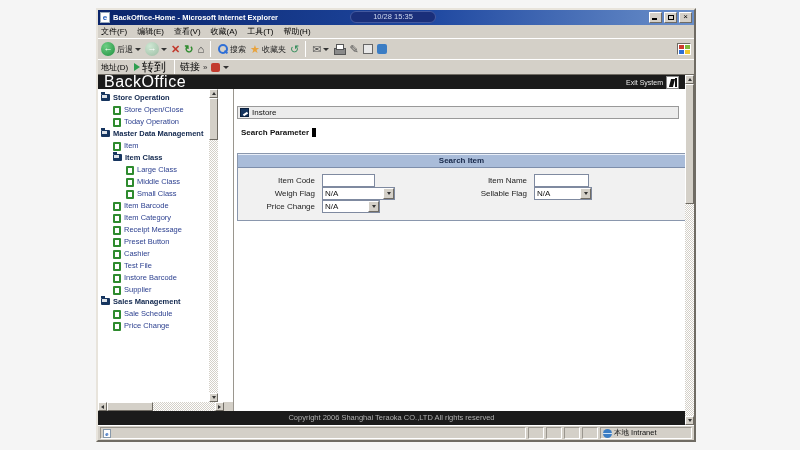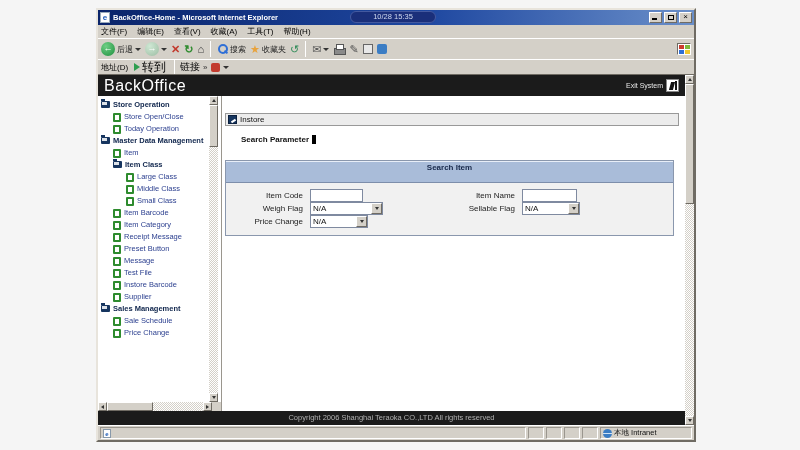--- a/index.html
+++ b/index.html
@@ -55,30 +55,30 @@
   .addr-url { font-size:7.5px; color:#000; white-space:nowrap; overflow:hidden; flex:1; }
   .combo-btn { width:11px; height:10px; background:#d4d0c8; border:1px solid; border-color:#fff #6f6b63 #6f6b63 #fff; display:flex; align-items:center; justify-content:center; }
   .go-btn { display:flex; align-items:center; gap:2px; padding:0 3px; height:13px; font-size:12px; }
   .go-arrow { width:0; height:0; border-top:4px solid transparent; border-bottom:4px solid transparent; border-left:6px solid #2e9e4f; }
   .links-lbl { font-size:10px; } .chev { font-size:8px; color:#333; }
   .addon { width:9px; height:9px; background:#c23b2e; border-radius:2px; }
 
   
   .content { flex:1; display:flex; min-height:0; border-top:1px solid #6f6b63; }
   .page-col { flex:1; display:flex; flex-direction:column; min-width:0; background:#fff; }
-  .banner { height:21px; background:#1b1b1b; display:flex; align-items:center; padding:0 6px; flex:0 0 auto; }
+  .banner { height:14px; background:#1b1b1b; display:flex; align-items:center; padding:0 6px; flex:0 0 auto; }
   .banner-title { color:#fff; font-size:16px; letter-spacing:0.5px; }
   .exit-wrap { margin-left:auto; display:flex; align-items:center; gap:3px; }
   .exit-lbl { color:#e8e8e8; font-size:7px; }
   .exit-icon { width:13px; height:13px; background:#fff; border:1px solid #888; position:relative; }
   .exit-icon::before { content:""; position:absolute; right:1px; top:1px; width:2px; height:9px; background:#111; }
   .exit-icon::after { content:""; position:absolute; left:3px; top:2px; width:4px; height:8px; background:#111; transform:skewX(-15deg); }
 
   .frames { flex:1; display:flex; min-height:0; }
-  .side-frame { width:124px; display:flex; flex-direction:column; border-right:1px solid #9a968e; flex:0 0 auto; }
+  .side-frame { width:136px; display:flex; flex-direction:column; border-right:1px solid #9a968e; flex:0 0 auto; }
   .side-body { flex:1; display:flex; min-height:0; }
   .side-list { width:111px; overflow:hidden; padding-top:3px; background:#fff; }
   .side-item { display:flex; align-items:flex-start; gap:3px; padding:1px 2px; font-size:7.5px; line-height:10px; cursor:pointer; }
   .side-item.folder { font-weight:bold; color:#10264d; }
   .side-item.doc { color:#2b3f8f; }
   .side-item.lvl0 { padding-left:3px; } .side-item.lvl1 { padding-left:15px; } .side-item.lvl2 { padding-left:28px; }
   .tree-icon { flex:0 0 auto; margin-top:1px; }
   .folder .tree-icon { width:9px; height:7px; background:#16355f; position:relative; border-radius:1px; }
   .folder .tree-icon::before { content:""; position:absolute; left:0; top:-2px; width:4px; height:2px; background:#16355f; }
   .folder .tree-icon::after { content:""; position:absolute; left:1px; top:1px; width:5px; height:3px; background:#fff; opacity:.85; }
@@ -100,24 +100,24 @@
   .sb-fill { flex:1; }
   .sb-corner { width:9px; height:9px; background:#d4d0c8; flex:0 0 auto; }
   .side-hrow { display:flex; flex:0 0 auto; }
   .side-hrow .hscroll { flex:1; }
 
   .main-frame { flex:1; background:#fff; padding:17px 6px 0 3px; min-width:0; }
   .search-tabbar { height:13px; background:#ececec; border:1px solid #999; display:flex; align-items:center; gap:3px; padding:0 2px; }
   .search-tab-icon { width:9px; height:9px; background:#16355f; border:1px solid #0a1f3d; position:relative; }
   .search-tab-icon::after { content:""; position:absolute; left:2px; top:4px; width:5px; height:2px; background:#fff; transform:rotate(-35deg); }
   .search-tab-lbl { font-size:8px; color:#111; }
-  .subtab { margin-top:9px; display:inline-block; font-size:8px; font-weight:bold; color:#111; border-right:4px solid #000000; padding-right:3px; margin-left:16px; }
+  .subtab { margin-top:9px; display:inline-block; font-size:8px; font-weight:bold; color:#111; border-right:4px solid #000000; padding-right:3px; margin-left:4px; }
 
   .panel { margin-top:14px; width:449px; border:1px solid #8a97ad; }
-  .panel-header { height:22px; background:#a9bcd9; border-bottom:1px solid #7d8eab; border-top:1px solid #e8eef8;
+  .panel-header { height:14px; background:#a9bcd9; border-bottom:1px solid #7d8eab; border-top:1px solid #e8eef8;
     text-align:center; font-size:8px; font-weight:bold; color:#17284a; line-height:12px; }
   .panel-body { background:#f1f1f1; padding:6px 0 7px 0; }
   .form-grid { display:grid; grid-template-columns:84px 148px 64px 1fr; align-items:center; font-size:8px; color:#222; }
   .flabel { text-align:right; padding-right:7px; white-space:nowrap; }
   .tinput { width:53px; height:13px; border:1px solid #7f8aa0; background:#fff; font-size:8px; padding:0 2px; font-family:"Liberation Sans",sans-serif; }
   .tinput.wide { width:55px; }
   .selbox { height:13px; background:#fff; border:1px solid #7f8aa0; display:inline-flex; align-items:center; }
   .selbox .seltext { flex:1; font-size:8px; padding:0 2px; color:#111; }
   .selbox .selbtn { width:11px; height:11px; background:#d4d0c8; border:1px solid; border-color:#fff #6f6b63 #6f6b63 #fff;
     display:flex; align-items:center; justify-content:center; flex:0 0 auto; }
@@ -288,21 +288,21 @@
                 <div class="side-item lvl1 doc">
                   <span class="tree-icon"></span>
                   <span class="side-label">Receipt Message</span>
                 </div>
                 <div class="side-item lvl1 doc">
                   <span class="tree-icon"></span>
                   <span class="side-label">Preset Button</span>
                 </div>
                 <div class="side-item lvl1 doc">
                   <span class="tree-icon"></span>
-                  <span class="side-label">Message</span>
+                  <span class="side-label">Cashier</span>
                 </div>
                 <div class="side-item lvl1 doc">
                   <span class="tree-icon"></span>
                   <span class="side-label">Test File</span>
                 </div>
                 <div class="side-item lvl1 doc">
                   <span class="tree-icon"></span>
                   <span class="side-label">Instore Barcode</span>
                 </div>
                 <div class="side-item lvl1 doc">

